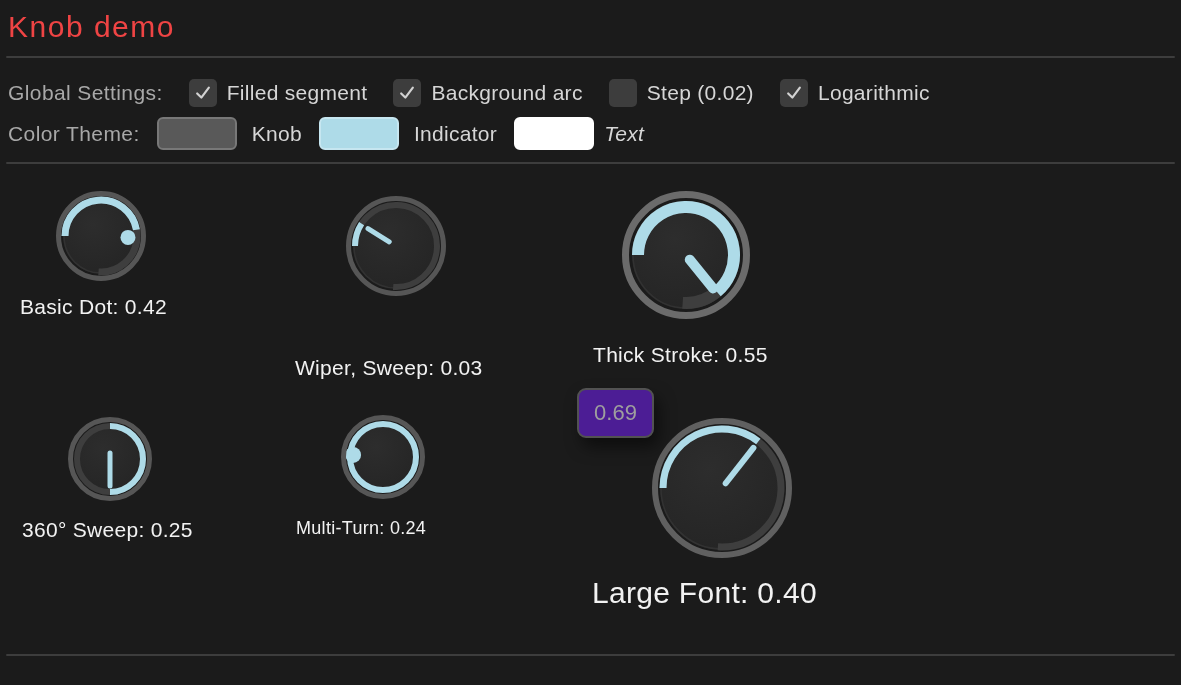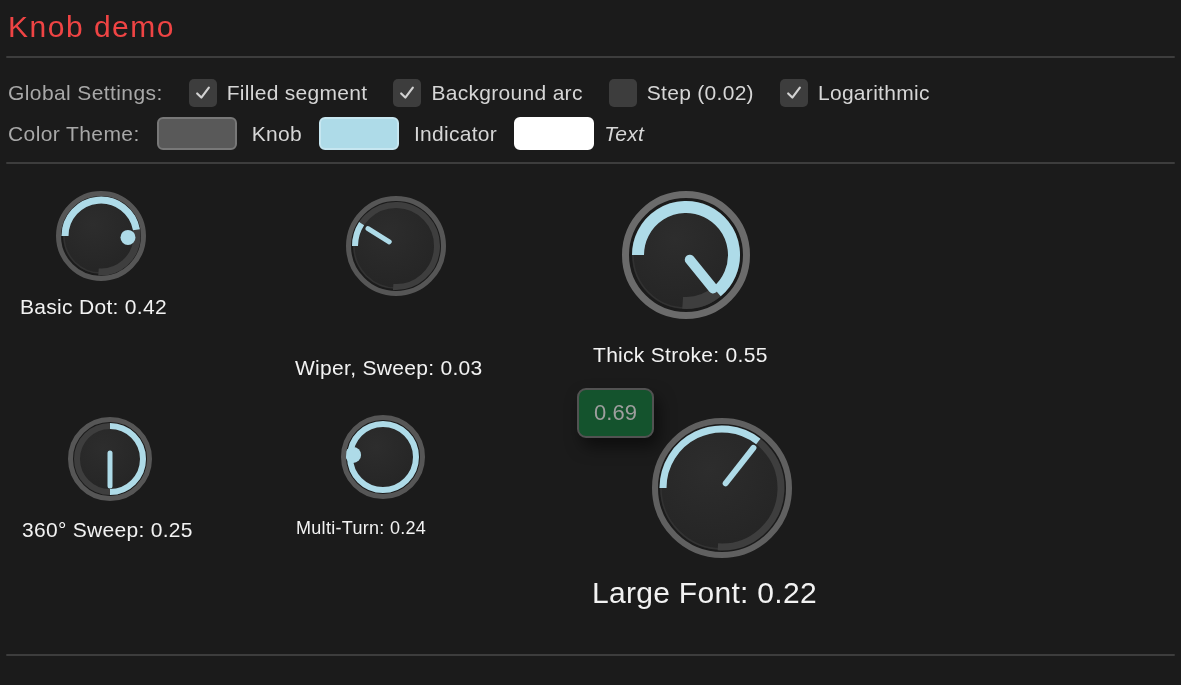--- a/index.html
+++ b/index.html
@@ -32,21 +32,21 @@
   .cb-label,.sw-label{color:#d6d6d6;font-size:21px;letter-spacing:0.3px;}
   .swatch{
     width:80px;height:33px;border-radius:6px;box-sizing:border-box;flex:0 0 auto;
   }
   .knob-svg{position:absolute;}
   .knob-label{
     position:absolute;color:#f2f2f2;letter-spacing:0.3px;white-space:nowrap;line-height:1.15;
   }
   .tooltip{
     position:absolute;z-index:10;
-    background:#14532d;border:2px solid #525252;border-radius:9px;
+    background:#4c1d95;border:2px solid #525252;border-radius:9px;
     display:flex;align-items:center;justify-content:center;
     color:#9e9e9e;font-size:22px;
     box-shadow:5px 9px 16px rgba(0,0,0,0.5);
     box-sizing:border-box;
   }
 </style>
 </head>
 <body style="background: rgb(27, 27, 27);">
 
 <div class="title">Knob demo</div>
@@ -184,20 +184,20 @@
           <stop offset="100%" stop-color="#242424"></stop>
         </radialGradient>
       </defs>
       <circle cx="73" cy="73" r="62" fill="url(#faceg5)"></circle>
       <circle cx="73" cy="73" r="61" fill="none" stroke="#323232" stroke-width="1.5"></circle>
       <path d="M 14.00 73.00 A 59 59 0 1 1 68.88 131.86" fill="none" stroke="#3e3e3e" stroke-width="7"></path>
       <path d="M 14.00 73.00 A 59 59 0 0 1 109.32 26.51" fill="none" stroke="#aedbe8" stroke-width="7"></path>
       <line x1="76.69" y1="68.27" x2="104.40" y2="32.81" stroke="#aedbe8" stroke-width="6" stroke-linecap="round"></line>
       <circle cx="73" cy="73" r="67" fill="none" stroke="#606060" stroke-width="6"></circle>
     </svg>
-    <div class="knob-label" style="left: 592px; top: 576px; font-size: 30px;">Large Font: 0.22</div>
+    <div class="knob-label" style="left: 592px; top: 576px; font-size: 30px;">Large Font: 0.40</div>
   </div>
 
 <div class="tooltip" style="left: 577px; top: 388px; width: 77px; height: 50px;">
   <span>0.69</span>
 </div>
 
 <div class="sep sep3"></div>
 
 </body></html>

